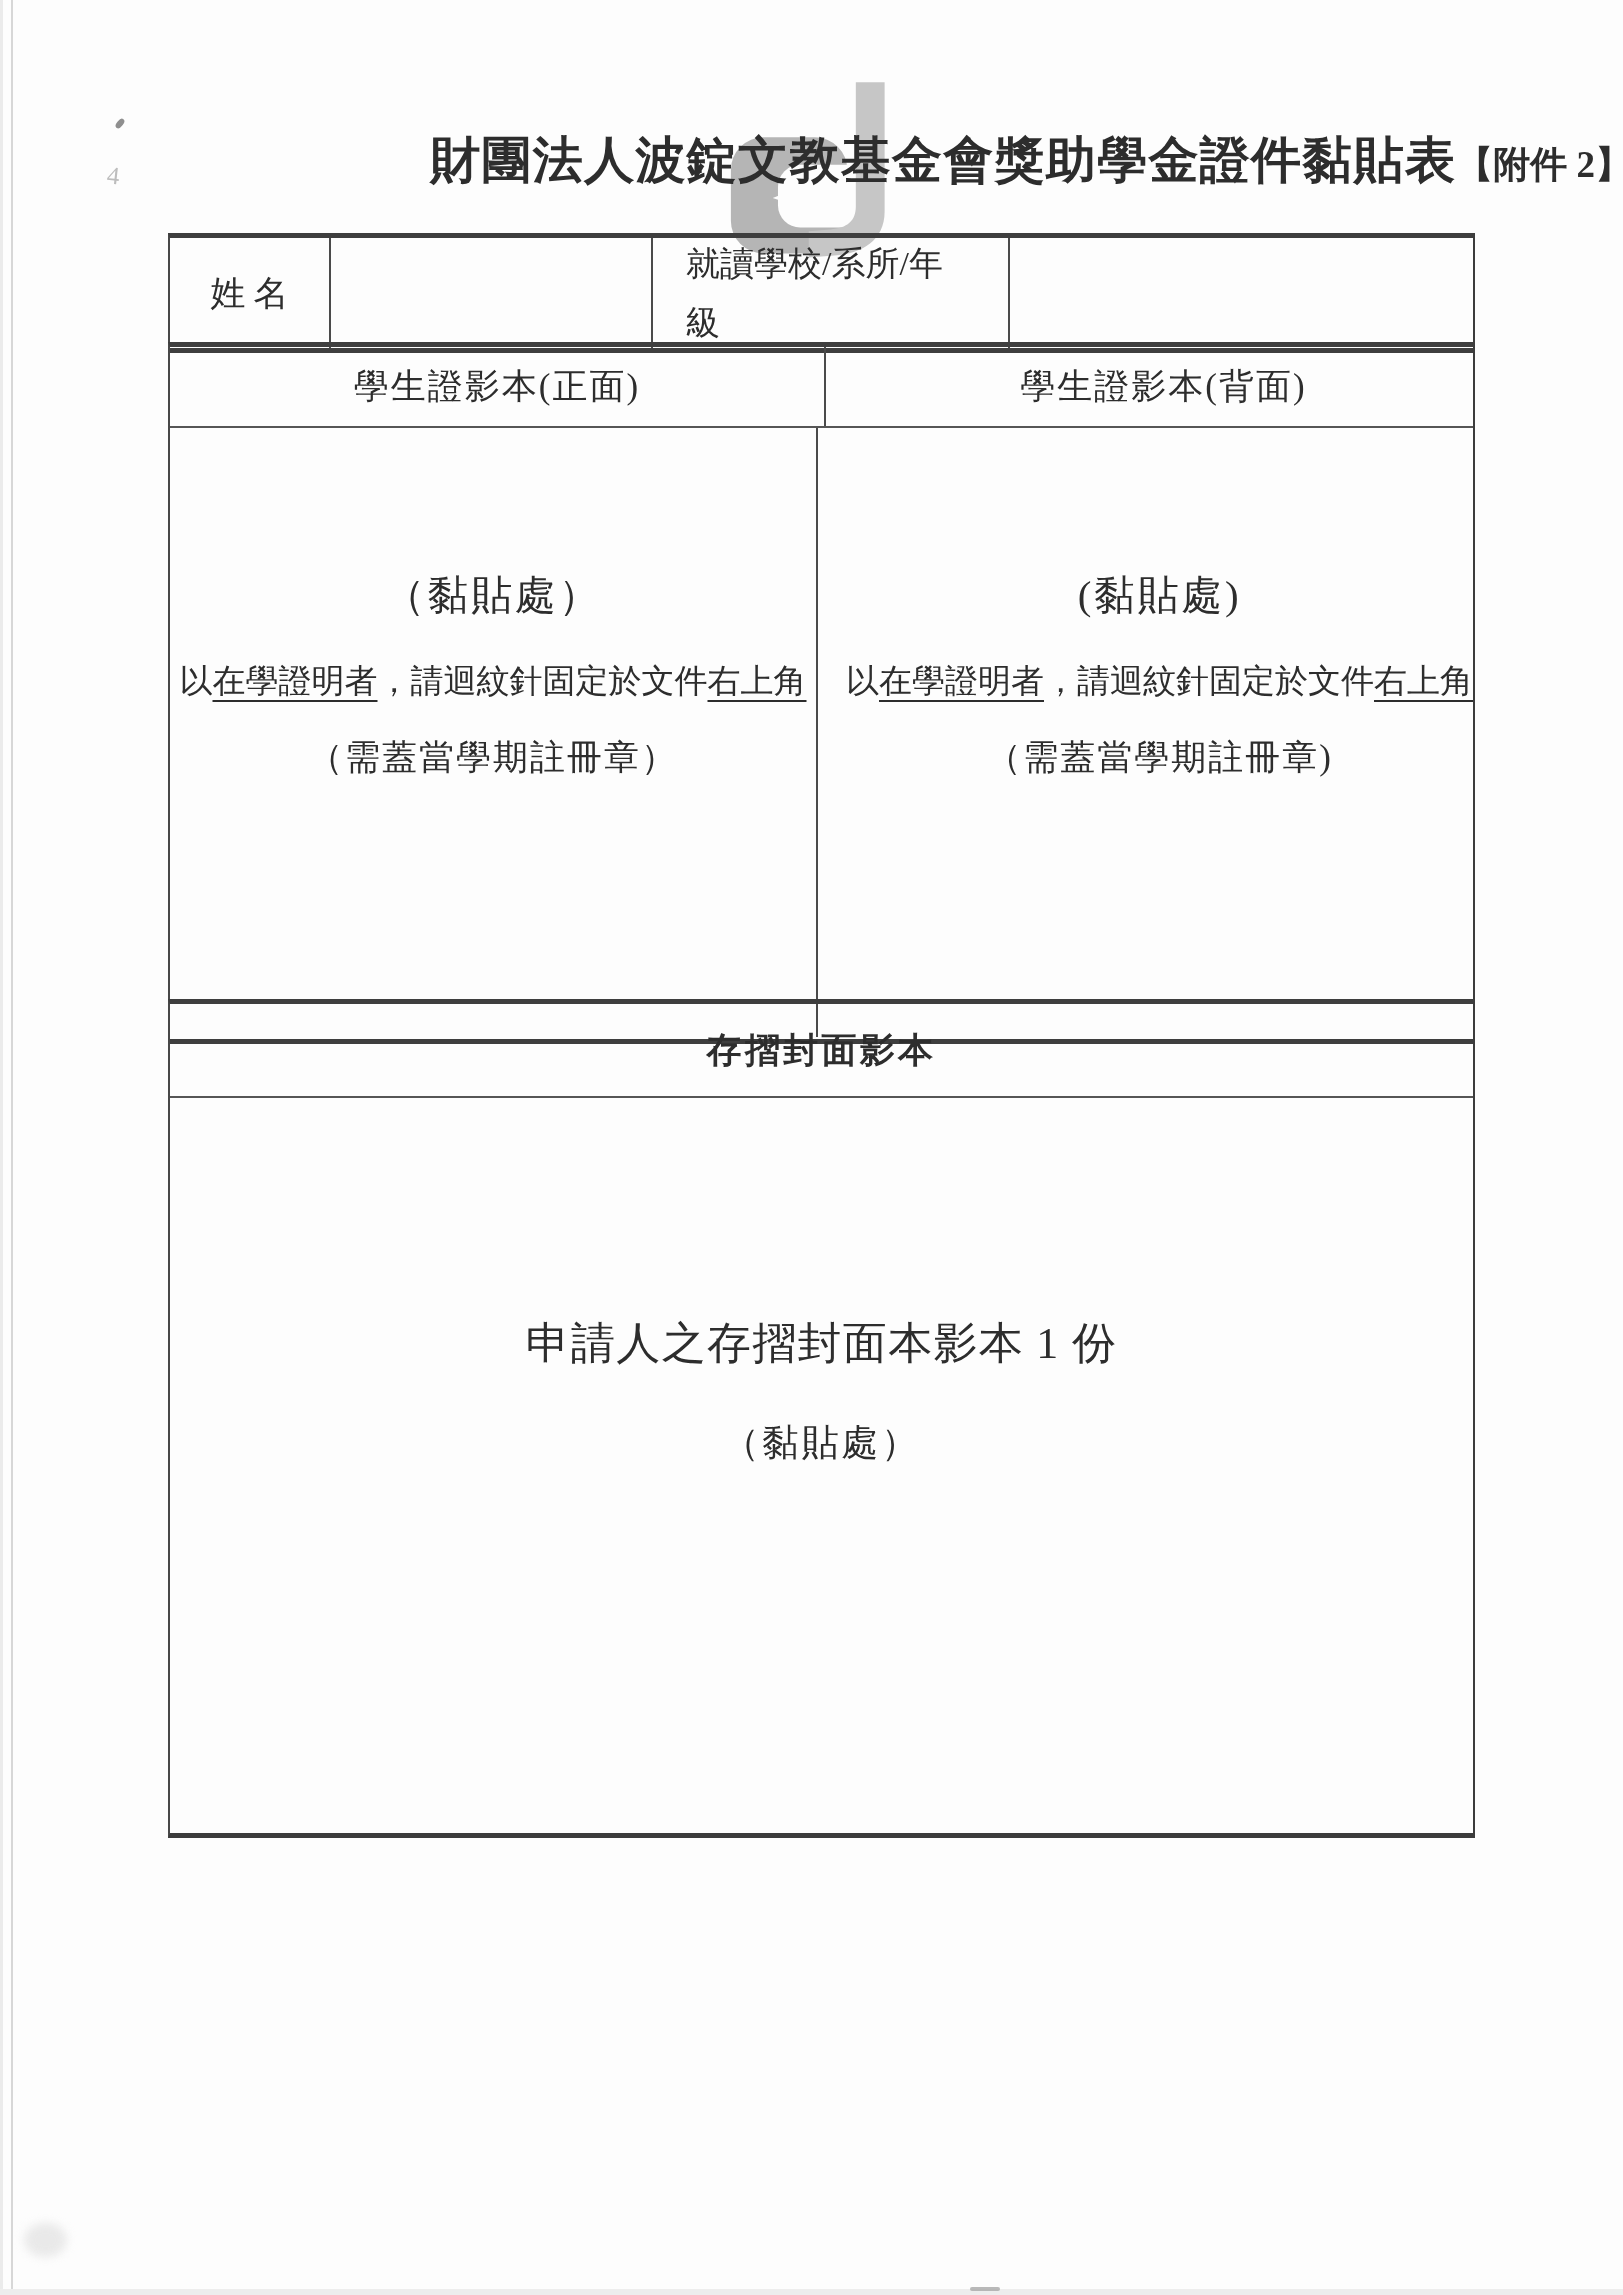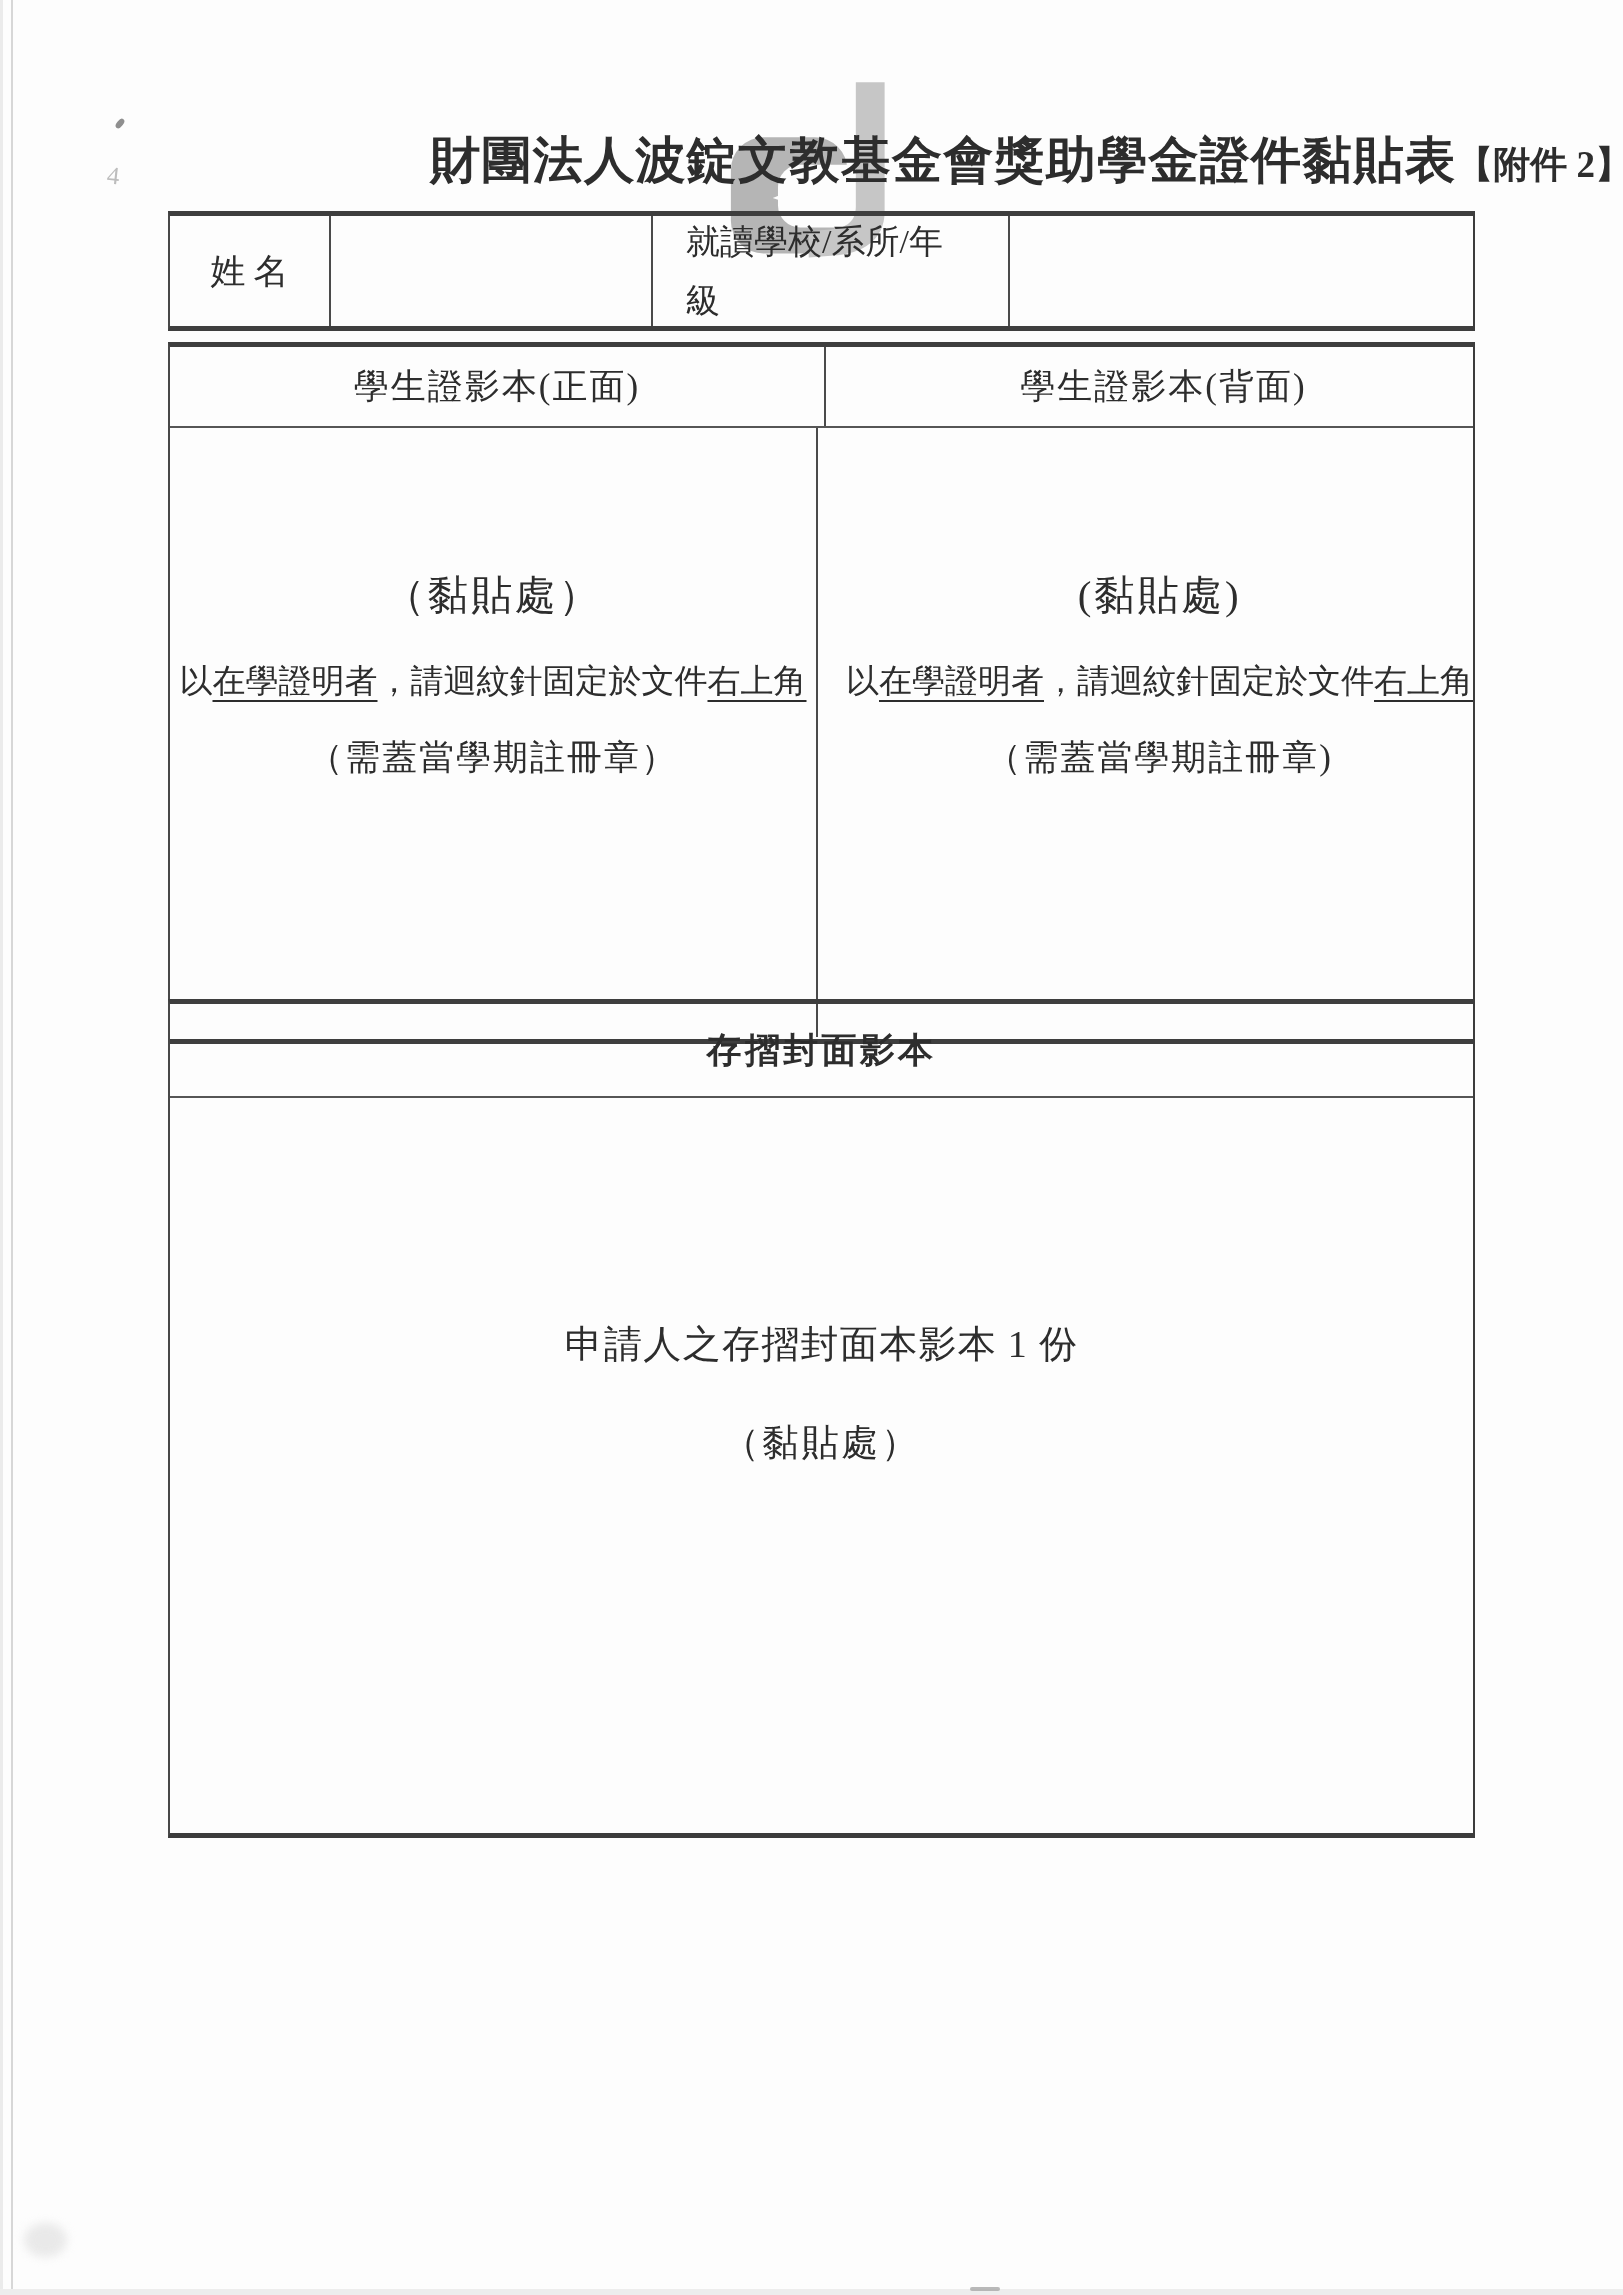--- a/index.html
+++ b/index.html
@@ -36,21 +36,21 @@
     white-space:nowrap;
   }
   .title .suffix { font-size:37px; letter-spacing:0; }
 
   
   .tbl {
     position:absolute; left:168px; width:1307px; box-sizing:border-box;
     border-left:2px solid #484848; border-right:2.6px solid #3c3c3c;
     background:transparent; z-index:1;
   }
-  .tbl1 { top:211px; height:120px;
+  .tbl1 { top:233px; height:120px;
           border-top:5.9px solid #3e3e3e; border-bottom:5.2px solid #3e3e3e;
           display:flex; }
   .cell { box-sizing:border-box; display:flex; align-items:center; justify-content:center; }
   .c-name-label   { width:161px; border-right:2px solid #4a4a4a; font-size:35px; letter-spacing:7.9px; text-indent:7.9px; }
   .c-name-value   { width:322px; border-right:2px solid #4a4a4a; }
   .c-school-label { width:357px; border-right:2px solid #4a4a4a; font-size:34px; line-height:59px; text-align:left; }
   .c-school-label .wrapbox { width:289px; word-break:break-all; }
   .c-school-value { flex:1; }
 
   .tbl2 { top:342px; height:702px;
@@ -69,21 +69,21 @@
   .instr .u { text-decoration:underline; text-decoration-thickness:2px; text-underline-offset:7.9px; }
   .stamp  { font-size:35px; line-height:50px; margin:0; letter-spacing:2px; }
 
   .tbl3 { top:999px; height:839px;
           border-top:5.2px solid #3e3e3e; border-bottom:5.9px solid #3c3c3c; }
   .hdr3 { height:94px; box-sizing:border-box; border-bottom:2px solid #565656;
           display:flex; align-items:center; justify-content:center;
           font-size:35px; font-weight:bold; letter-spacing:3.3px; }
   .body3 { height:733px; box-sizing:border-box; display:flex; flex-direction:column;
            align-items:center; padding-top:220px; }
-  .bk1 { font-size:38px; line-height:52px; margin:0 0 47px 0; letter-spacing:1.3px; }
+  .bk1 { font-size:44px; line-height:52px; margin:0 0 47px 0; letter-spacing:1.3px; }
   .bk2 { font-size:37px; line-height:51px; margin:0; letter-spacing:2.6px; }
 </style>
 </head>
 <body>
 
 <div class="page">
 
   <div class="edge-strip-outer"></div>
   <div class="edge-strip-line"></div>
   <div class="bottom-band"></div>

